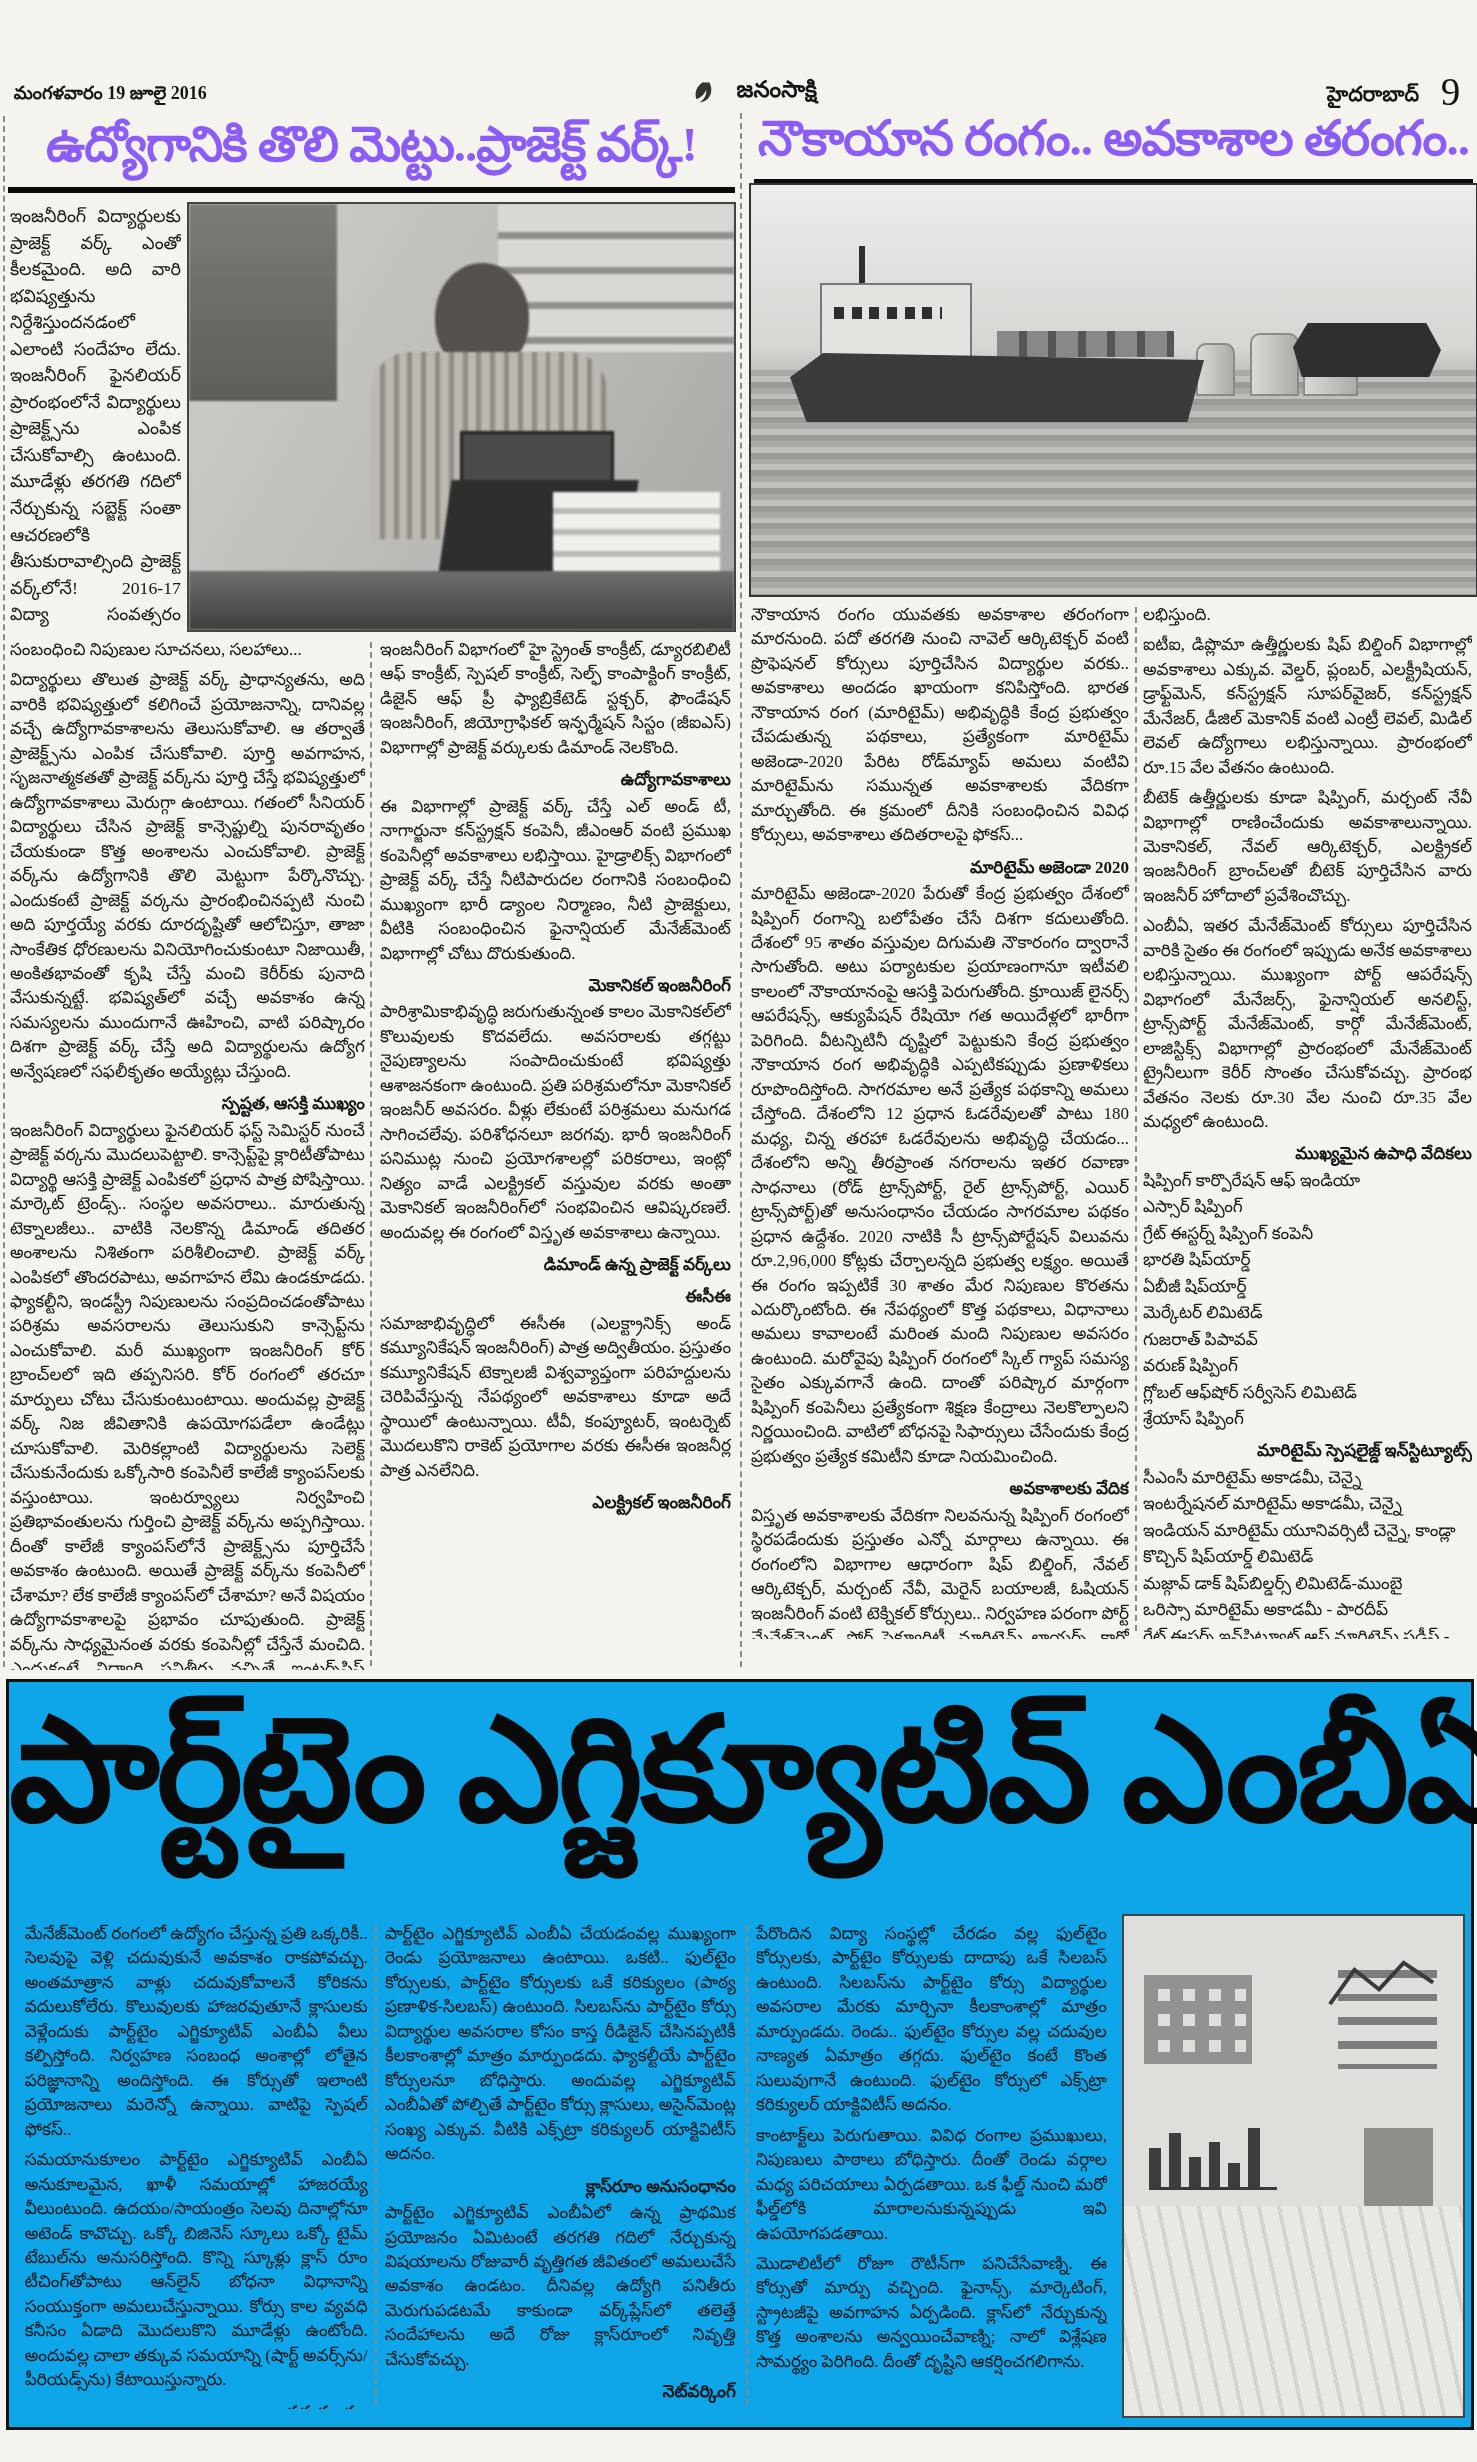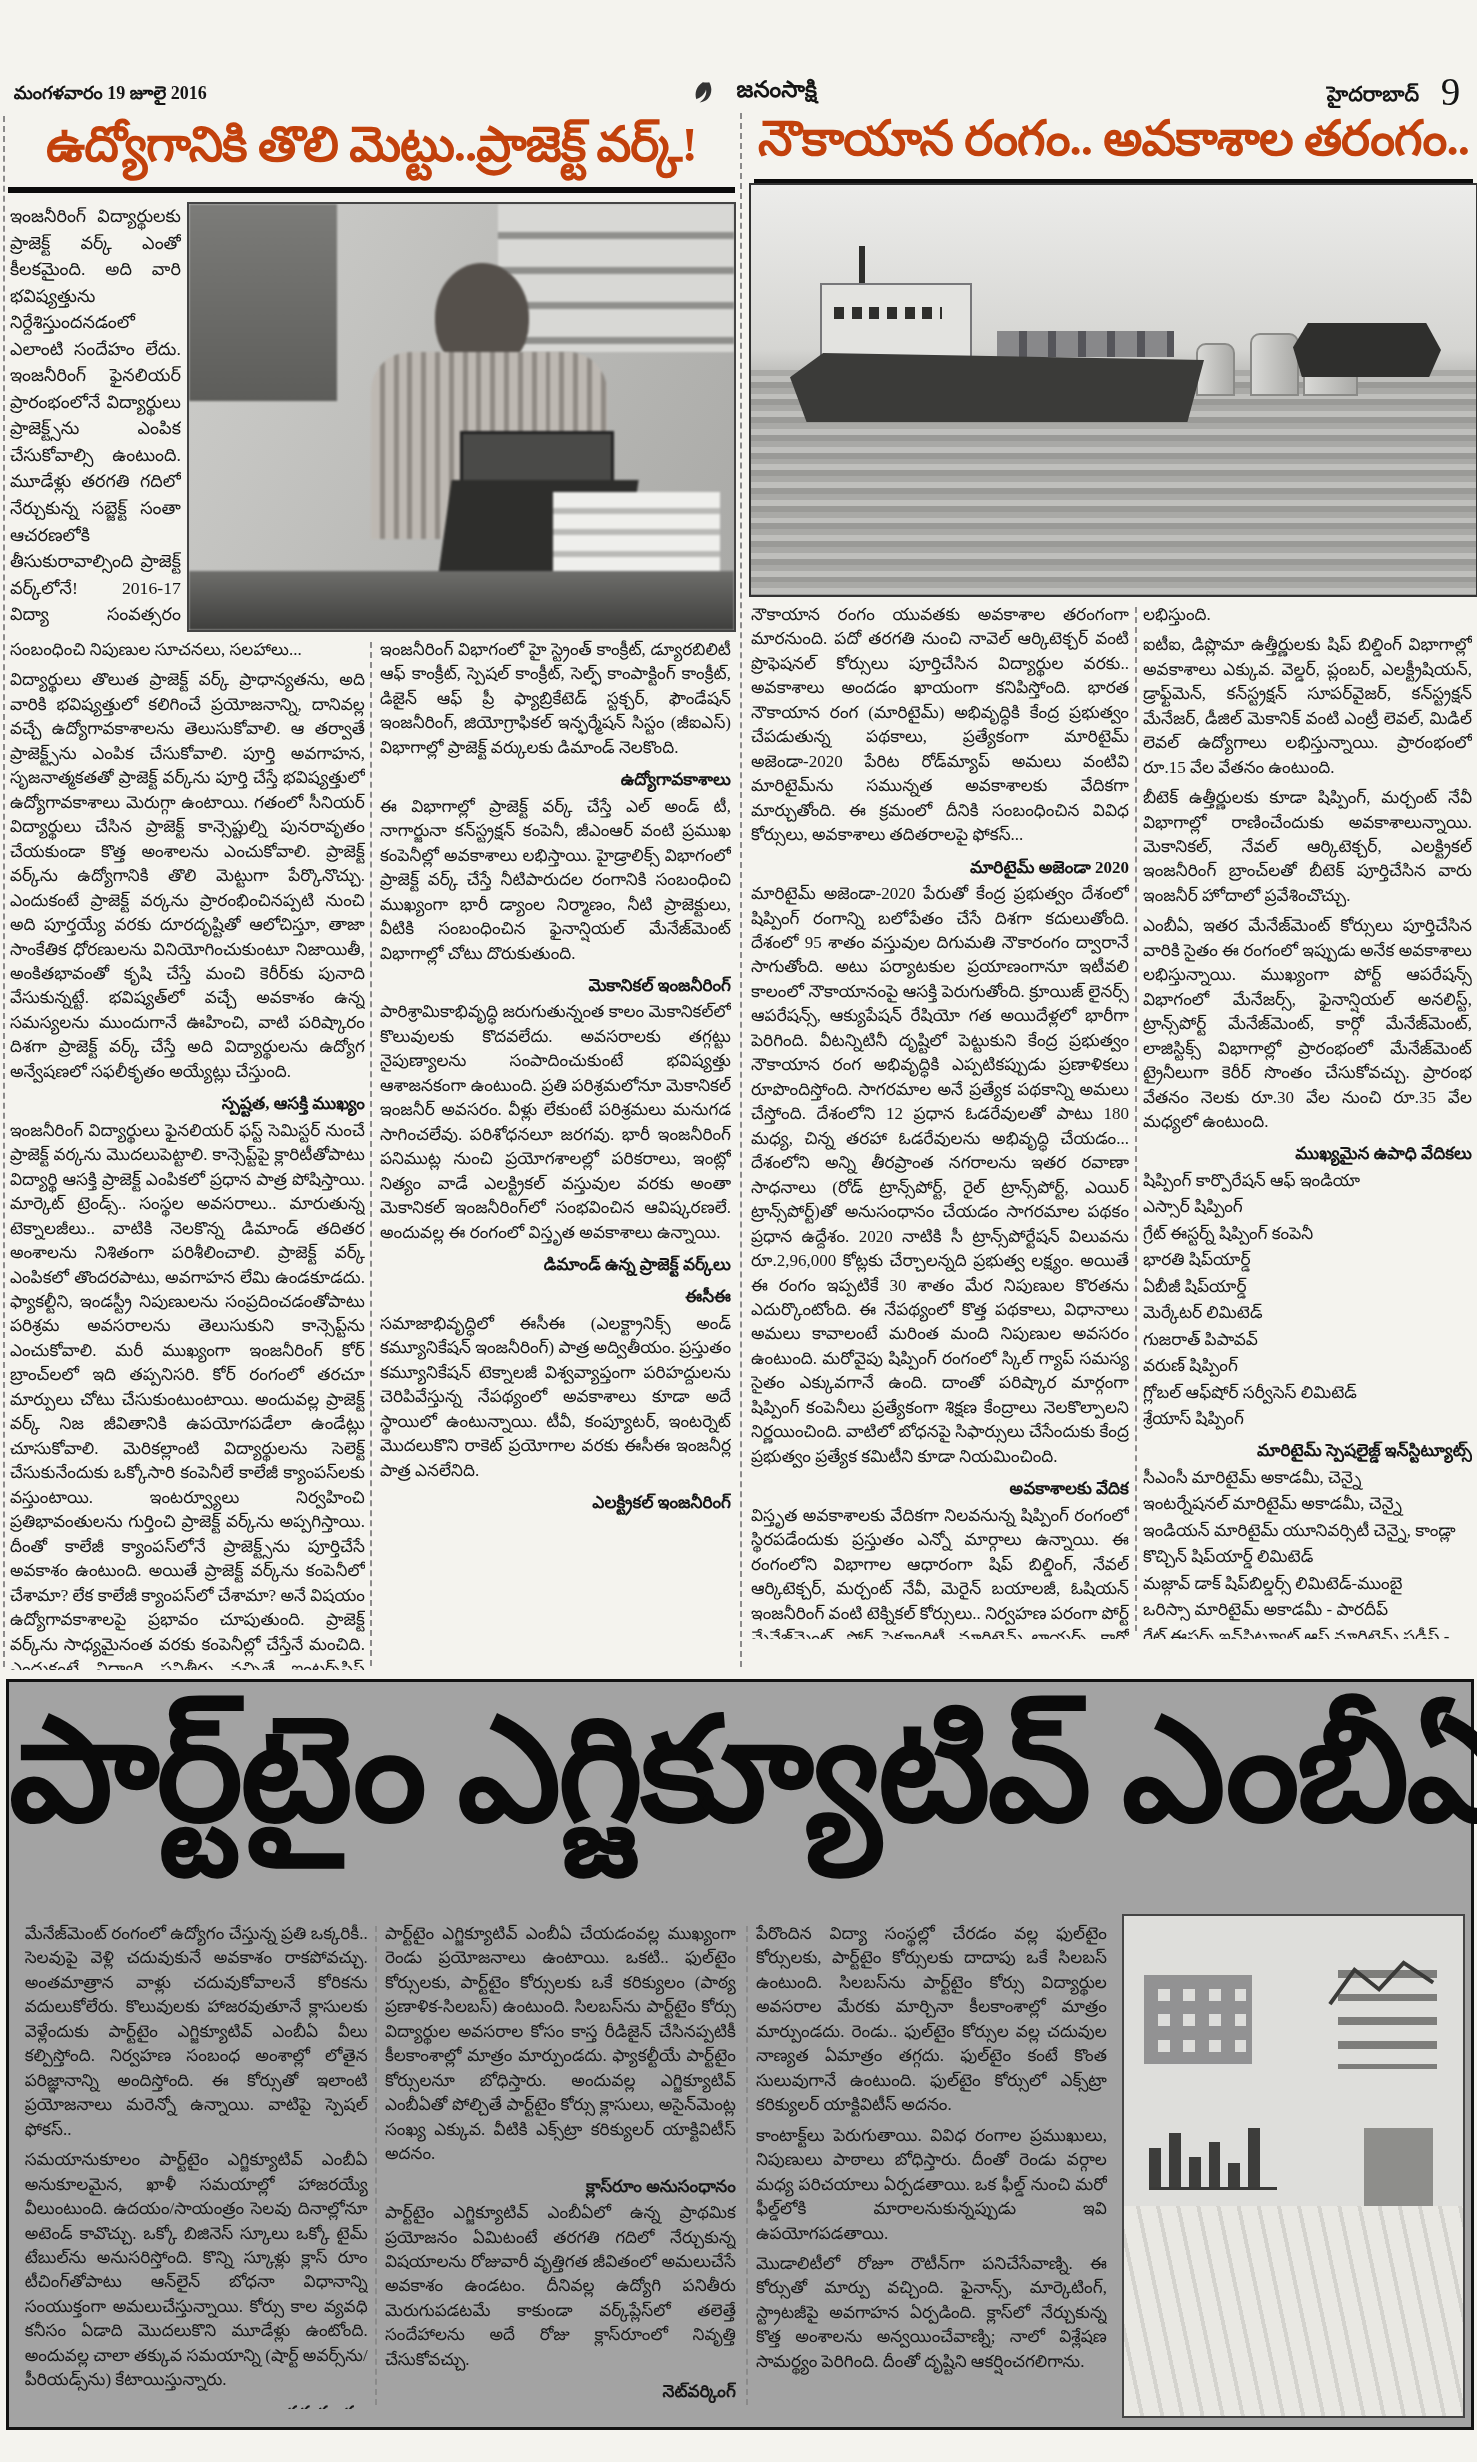--- a/index.html
+++ b/index.html
@@ -14,21 +14,21 @@
   .hdr-mast{position:absolute;left:690px;top:77px;font-size:23px;font-weight:bold;display:flex;align-items:center;gap:21px;}
   .hdr-city{position:absolute;right:59px;top:83px;font-size:20.7px;font-weight:bold;}
   .hdr-pageno{position:absolute;right:17.7px;top:69px;font-size:39px;font-weight:normal;}
   .leaf{width:25.6px;height:25.6px;display:inline-block;}
   
   .col{position:absolute;text-align:justify;font-size:17px;line-height:1.44;overflow:hidden;}
   .seg-p{margin:0 0 5.9px 0;}
   .seg-h{margin:7.9px 0 2px 0;font-weight:bold;text-align:right;}
   .seg-li{margin:2px 0;text-align:left;}
   
-  .headline{position:absolute;font-weight:bold;color:#c2410c;white-space:nowrap;}
+  .headline{position:absolute;font-weight:bold;color:#8b5cf6;white-space:nowrap;}
   .h1a{left:7.9px;top:116px;width:727px;font-size:49px;text-align:center;letter-spacing:-1px;}
   .rule1a{position:absolute;left:7.9px;top:187px;width:727px;height:5.9px;background:#0b0b0b;}
   .h2a{left:754px;top:110px;width:719px;font-size:49px;text-align:center;letter-spacing:-1px;}
   .rule2a{position:absolute;left:754px;top:179px;width:719px;height:5.9px;background:#0b0b0b;}
   
   .vdash{position:absolute;border-left:2px dashed #8a8a8a;width:0;}
   
   .ph1{position:absolute;left:187px;top:202px;width:545px;height:426px;border:2px solid #444;
        background:linear-gradient(120deg,#cfcfcc 0%,#bdbdba 45%,#a8a8a5 100%);overflow:hidden;}
   .ph1 *{filter:blur(1.2px);}
@@ -49,21 +49,21 @@
   .ph2-ship{position:absolute;left:39px;top:89px;width:414px;height:148px;}
   .ph2-hull{position:absolute;left:0;bottom:0;width:100%;height:69px;background:#3b3b39;
        clip-path:polygon(0 35%,8% 0,100% 10%,96% 100%,4% 100%);}
   .ph2-sup{position:absolute;left:29.6px;bottom:61px;width:148px;height:74px;background:#e3e3e0;border:2px solid #77777a;}
   .ph2-win{position:absolute;left:44px;bottom:103px;width:108px;height:11.8px;background:repeating-linear-gradient(90deg,#2e2e2c 0 9.9px,#e3e3e0 9.9px 17.7px);}
   .ph2-mast{position:absolute;left:69px;bottom:135px;width:5.9px;height:41px;background:#2e2e2c;}
   .ph2-deck{position:absolute;right:29.6px;bottom:65px;width:177px;height:25.6px;background:repeating-linear-gradient(90deg,#88888a 0 21.7px,#55555a 21.7px 29.6px);}
   .ph2-tank{position:absolute;background:linear-gradient(90deg,#d9d9d6,#ababa8);border:2px solid #8a8a87;border-radius:9.9px 9.9px 0 0;}
   .ph2-ship2{position:absolute;right:35px;top:138px;width:148px;height:54px;background:#2f2f2d;clip-path:polygon(0 45%,10% 0,90% 0,100% 50%,92% 100%,6% 100%);}
   
-  .box3{position:absolute;left:5.9px;top:1679px;width:1462px;height:745px;border:3.9px solid #111;background:#a3a3a3;}
+  .box3{position:absolute;left:5.9px;top:1679px;width:1462px;height:745px;border:3.9px solid #111;background:#0ea5e9;}
   .h3a{position:absolute;left:0;top:5.9px;width:100%;font-size:146px;line-height:1.15;font-weight:bold;text-align:center;
        letter-spacing:-3px;white-space:nowrap;color:#0a0a0a;}
   
   .ph3{position:absolute;left:1113px;top:232px;width:339px;height:500px;border:2px solid #444;overflow:hidden;background:#dededb;}
   .ph3-floor{position:absolute;left:0;bottom:0;width:100%;height:42%;
        background:repeating-linear-gradient(78deg,#e9e8e3 0 15.8px,#d4d3ce 15.8px 19.7px);}
   .ph3-net{position:absolute;left:19.7px;top:59px;width:108px;height:89px;
        background:repeating-linear-gradient(90deg,#55555a 0 13.8px,transparent 13.8px 25.6px),
                   repeating-linear-gradient(#55555a 0 13.8px,transparent 13.8px 25.6px);opacity:.55;}
   .ph3-list{position:absolute;right:25.6px;top:54px;width:99px;height:99px;

